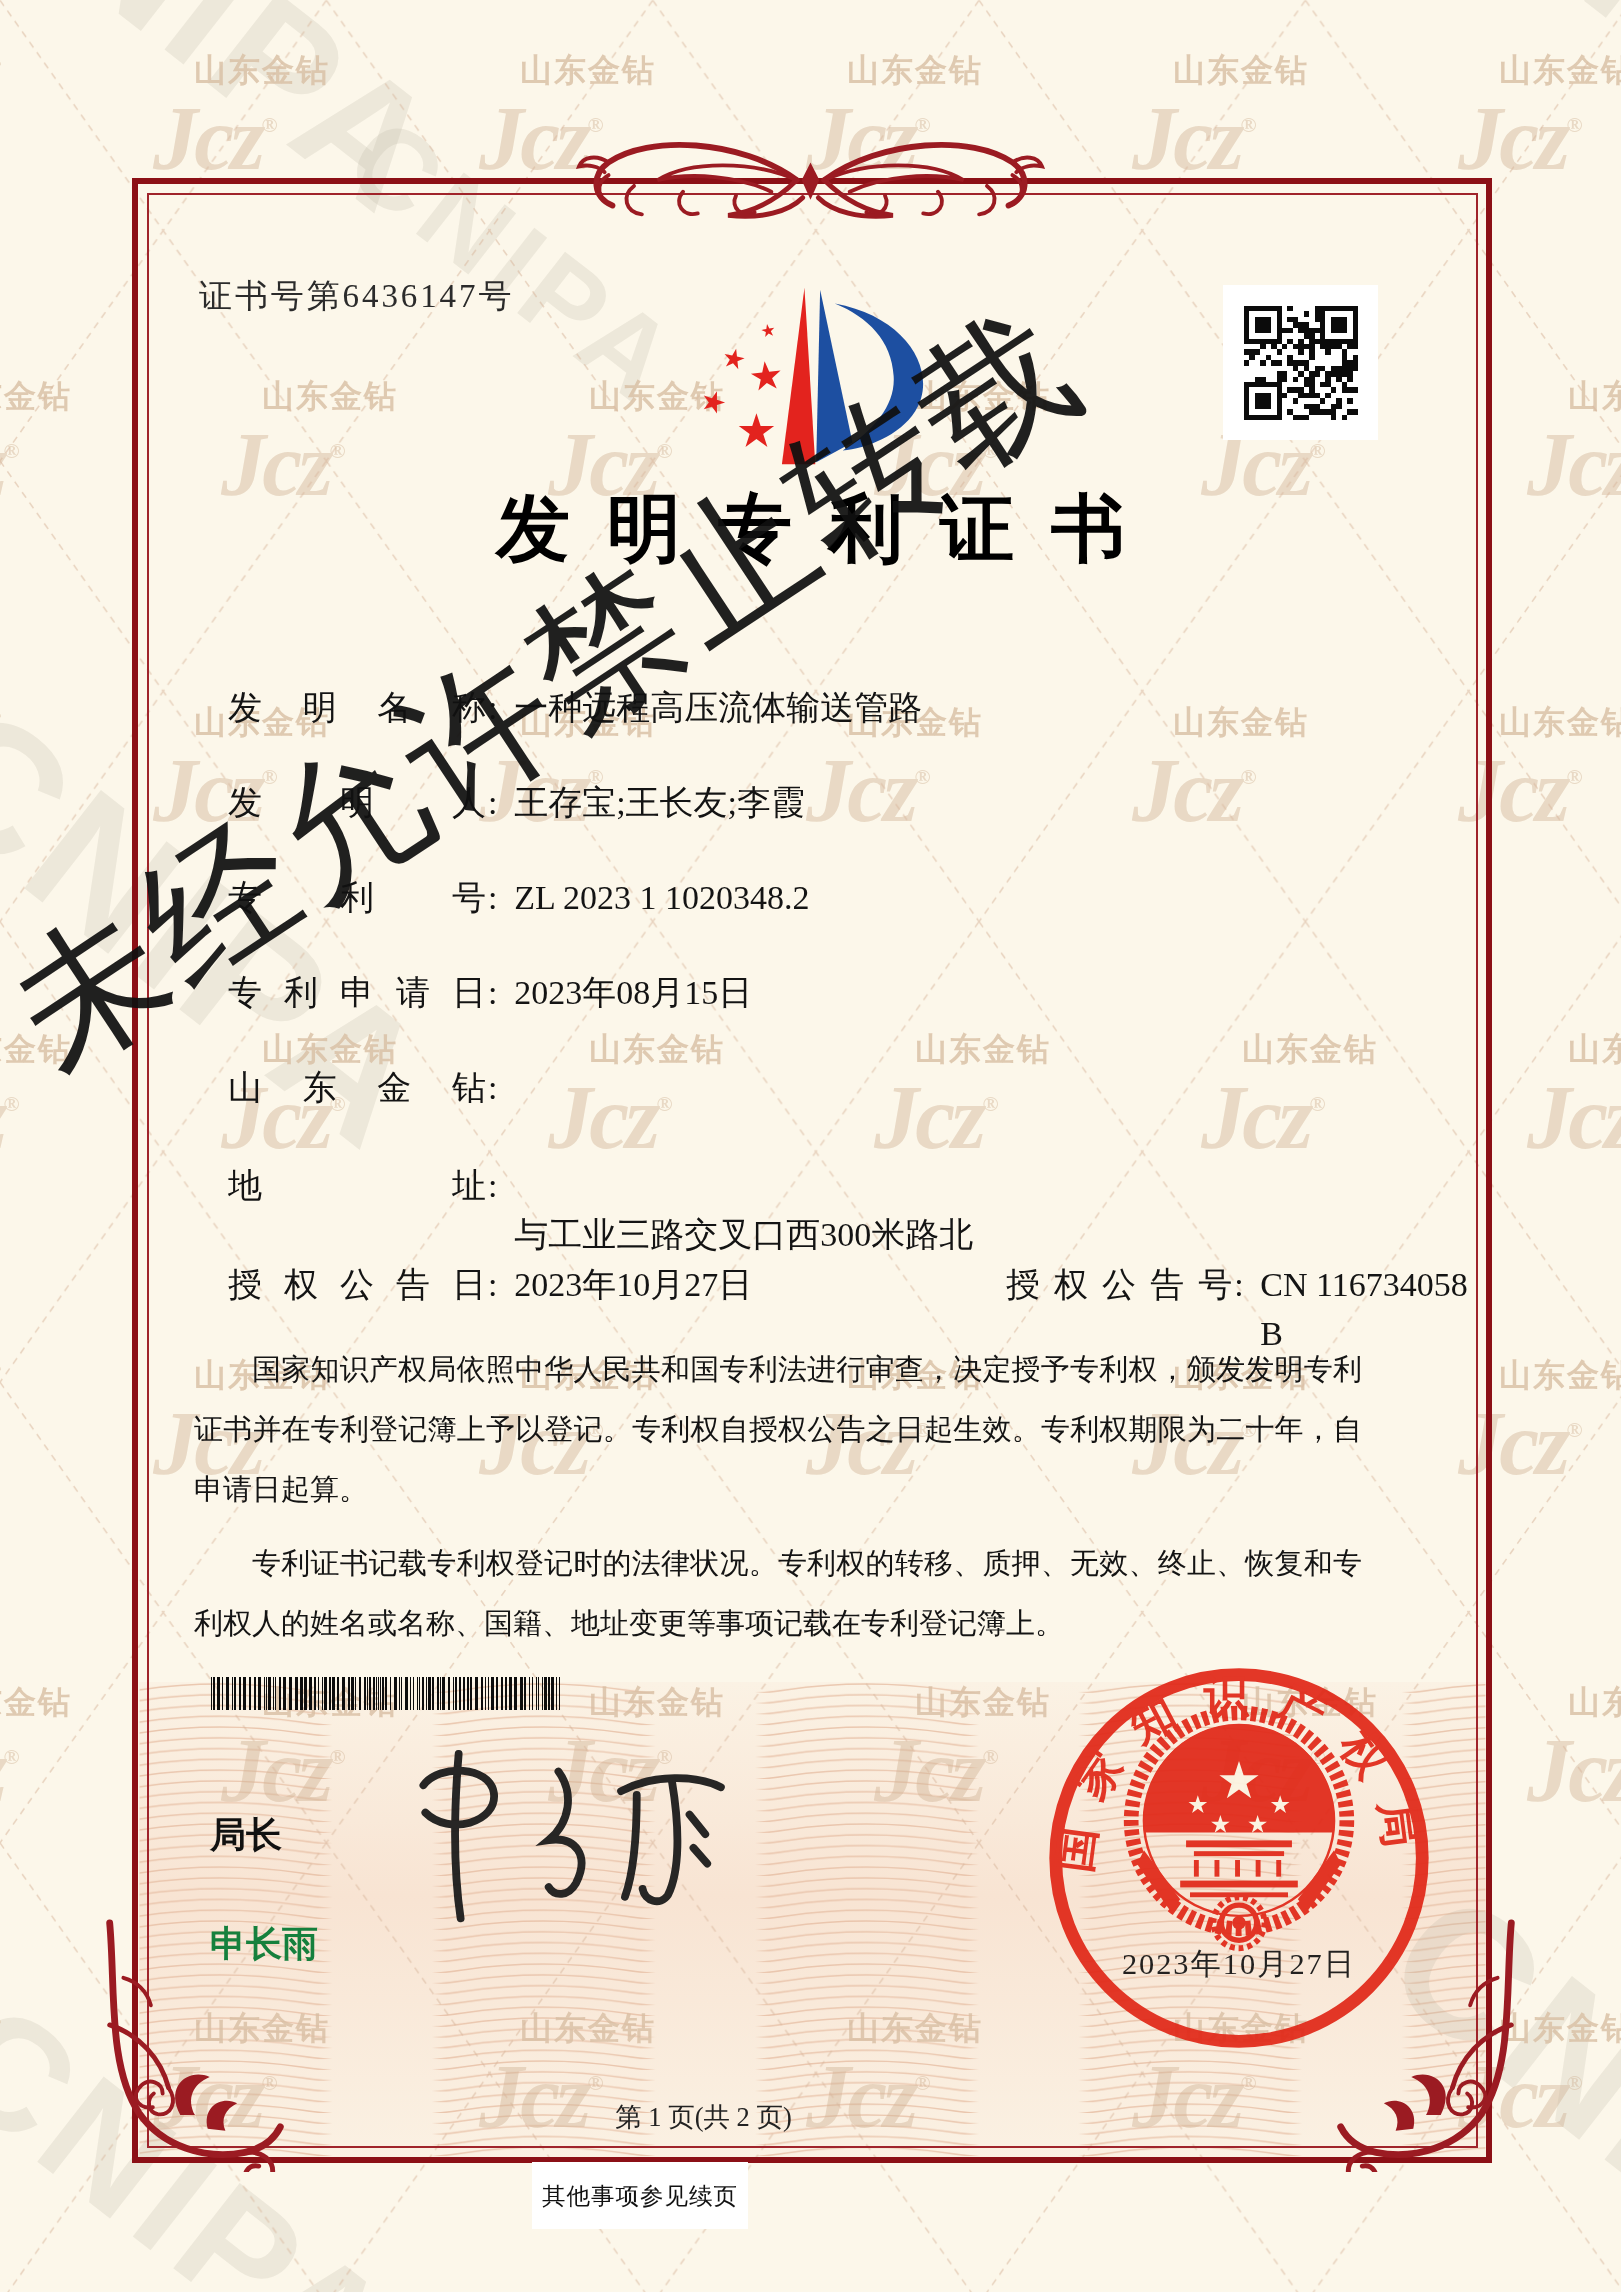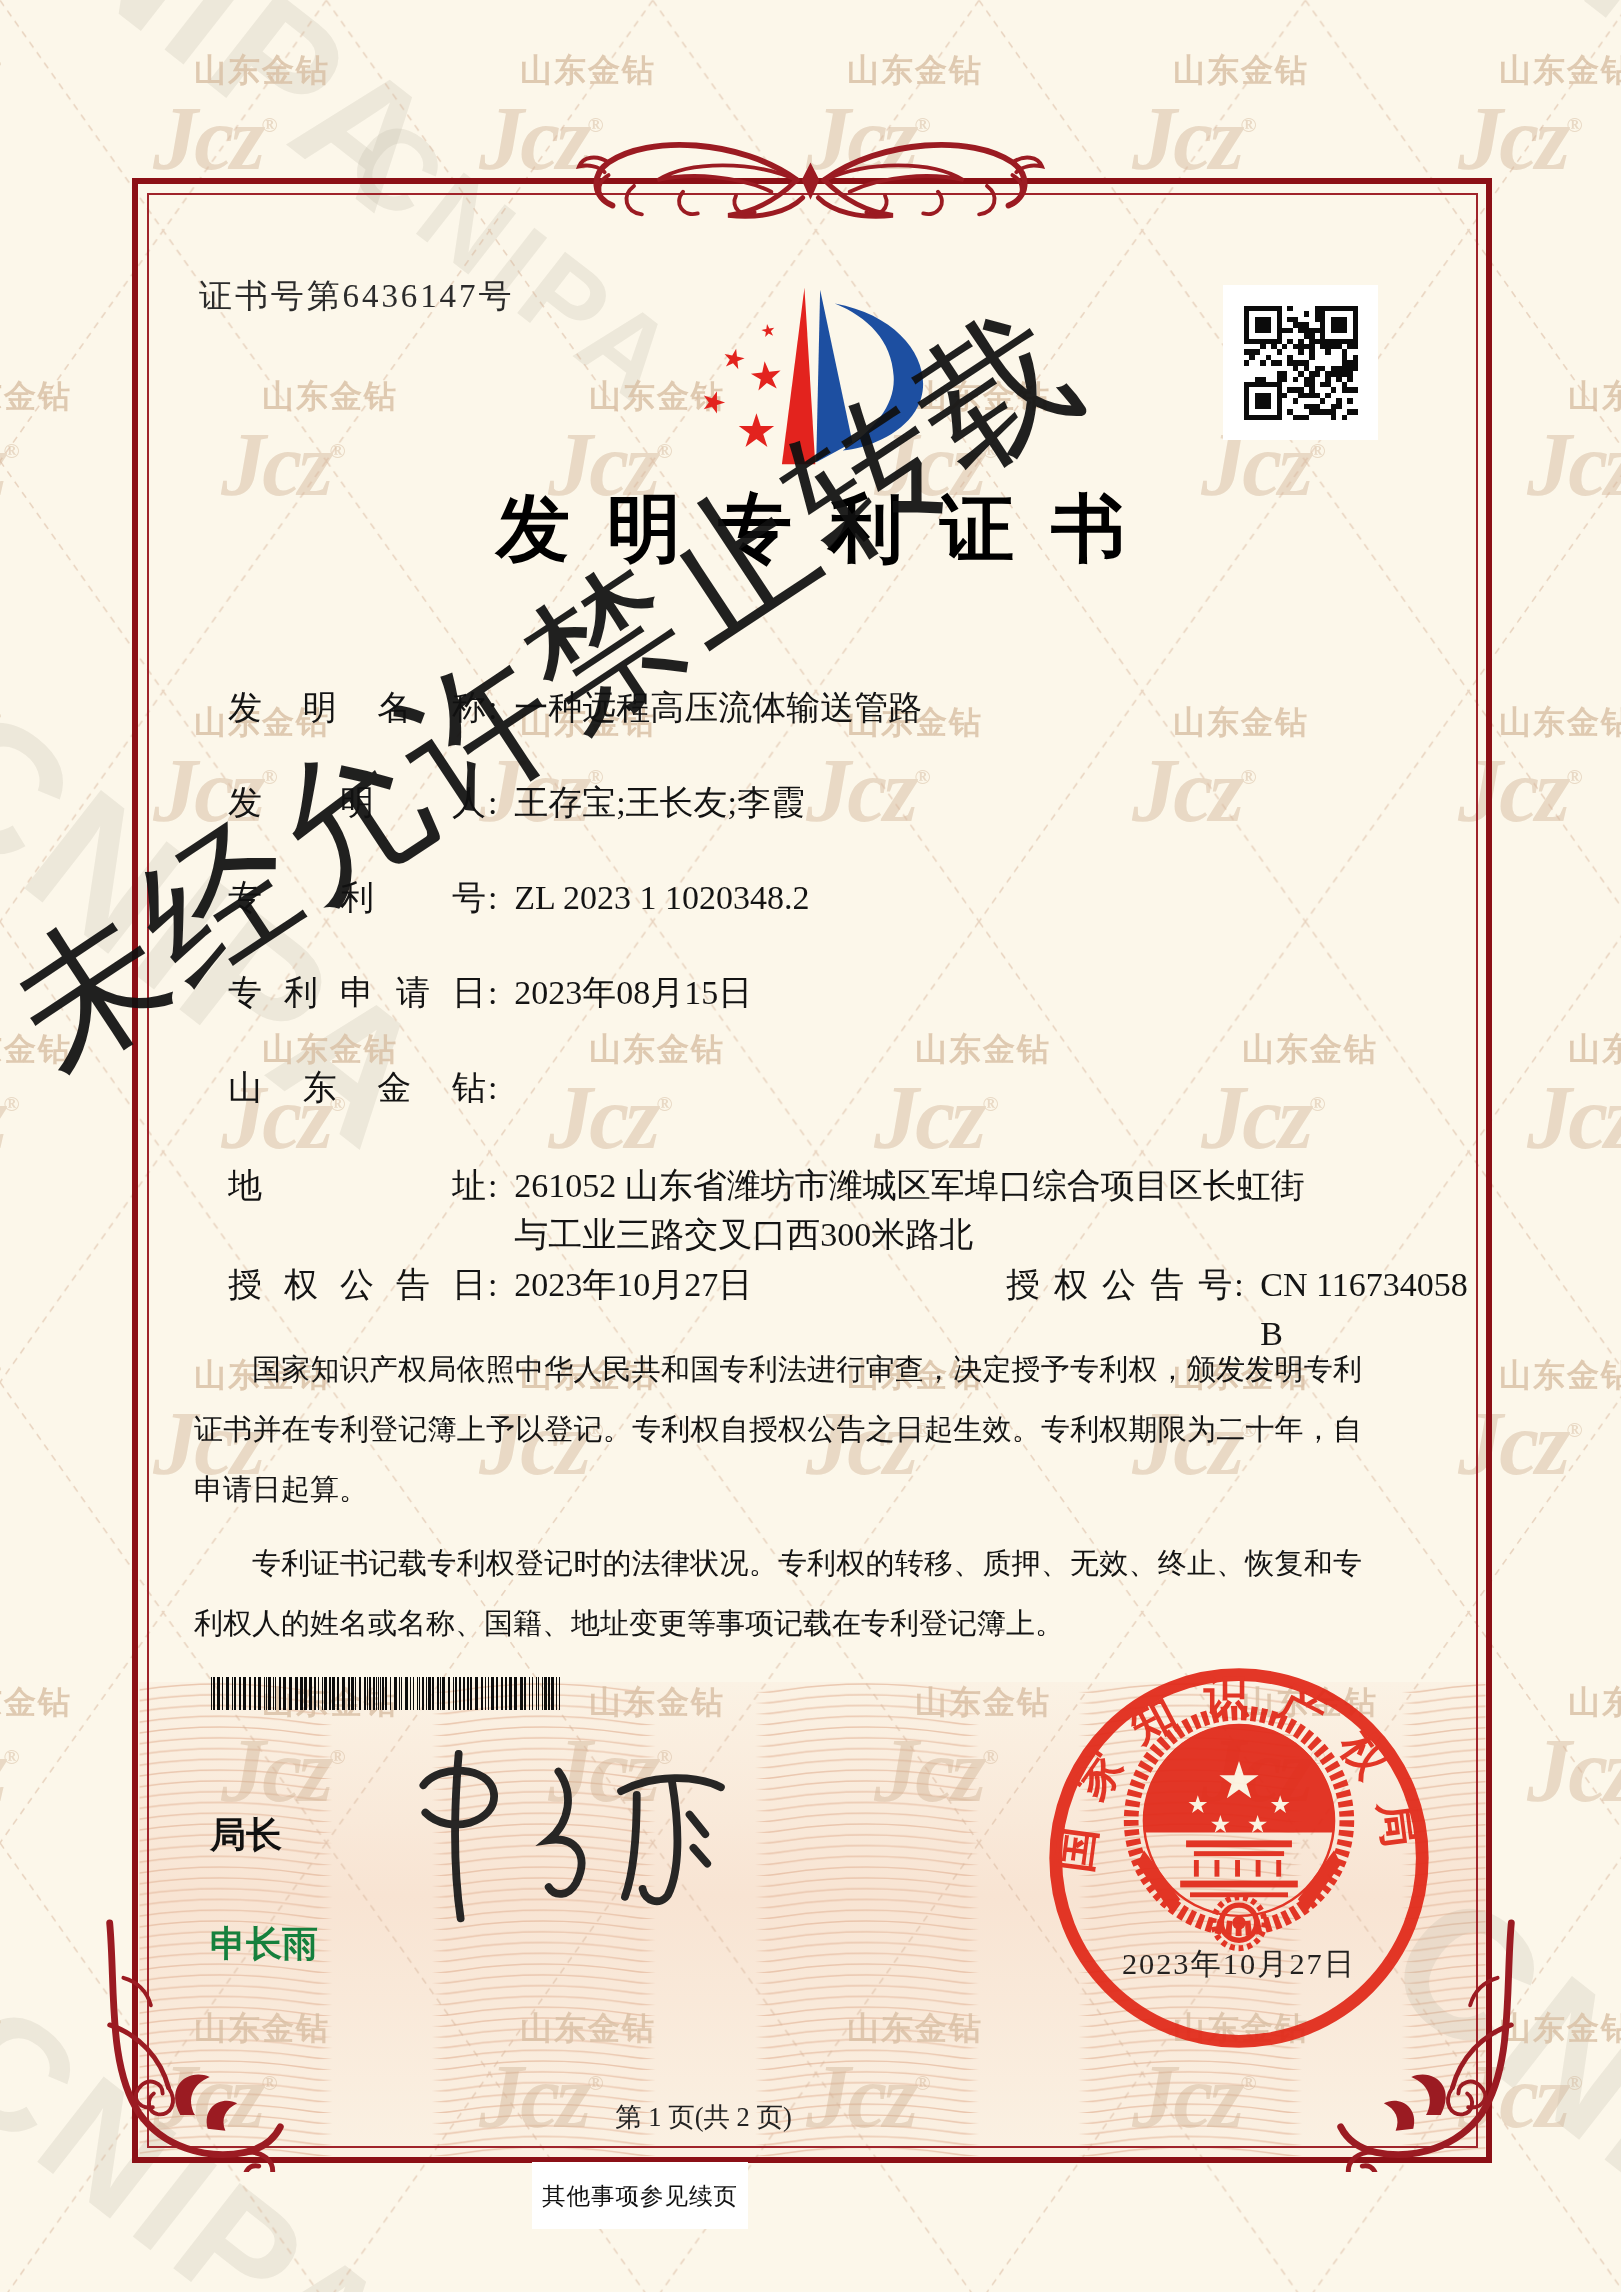--- a/index.html
+++ b/index.html
@@ -587,21 +587,21 @@
         <span class="fcolon">:</span>
       <span class="fvalue">2023年08月15日</span>
     </div>
     <div class="field" style="top:1063px;">
       <span class="flabel">山东金钻</span>
         <span class="fcolon">:</span>
     </div>
     <div class="field" style="top:1161px;">
       <span class="flabel">地址</span>
         <span class="fcolon">:</span>
-      <span class="fvalue addr-val"><span>261052 山东省潍坊市潍城区军埠口综合项目区长虹街</span><br>
+      <span class="fvalue addr-val"><br>
         <span>与工业三路交叉口西300米路北</span></span>
     </div>
     <div class="field" style="top:1260px;width:1264px;">
       <span class="flabel">授权公告日</span>
         <span class="fcolon">:</span>
       <span class="fvalue">2023年10月27日</span>
       <span class="pair2">
         <span class="flabel2">授权公告号</span>
           <span class="fcolon">:</span>
         <span class="fvalue">CN 116734058 B</span>

